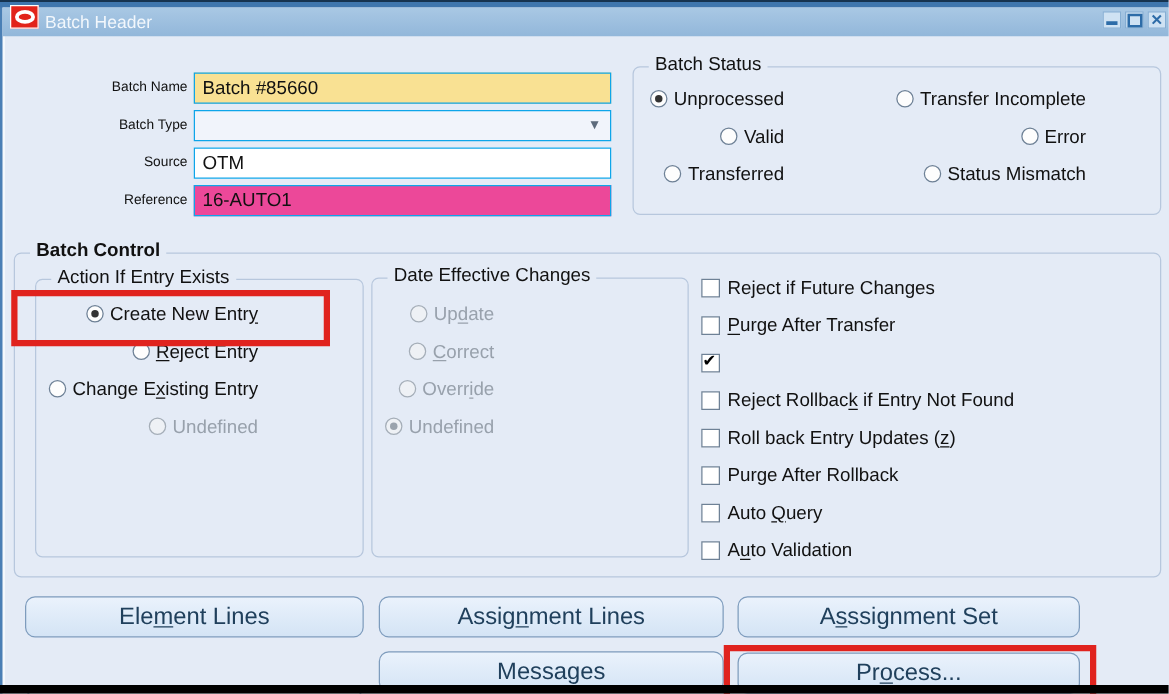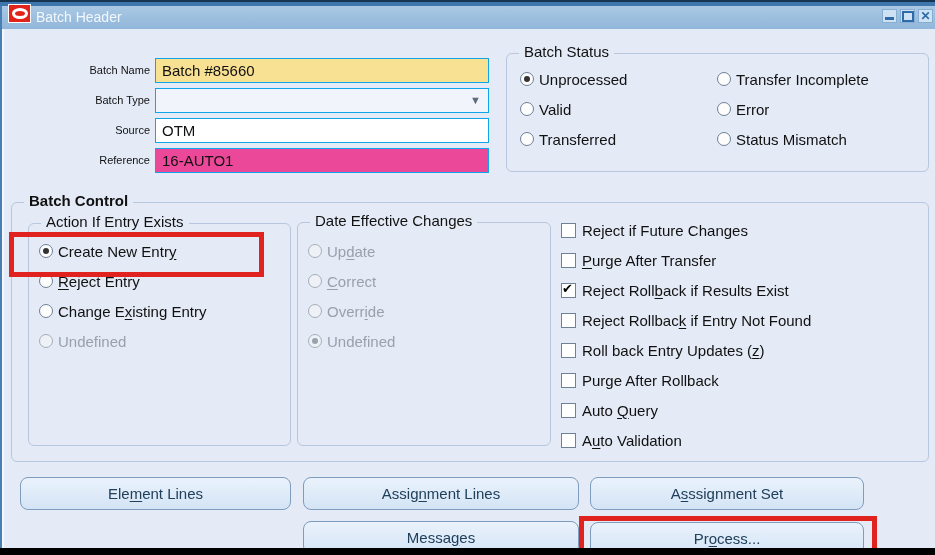--- a/index.html
+++ b/index.html
@@ -34,38 +34,38 @@
     padding:0 0 0 6px;box-sizing:border-box;}
   input.fld{outline:none;}
   .combo{background:#f1f4fb;display:flex;align-items:center;}
   .combo-arrow{position:absolute;right:7px;top:5px;font-size:11px;color:#5d6b7c;}
   
   .group{position:absolute;border:1px solid #b7c7dd;border-radius:6px;}
   .group-label{position:absolute;top:-11px;left:12px;background:#e4ebf6;
     padding:0 5px;font-size:15px;color:#111;white-space:nowrap;}
   .group-label.bold{font-weight:bold;}
   
-  .opt{display:flex;align-items:center;height:22px;font-size:15px;color:#111;}
+  .opt{display:flex;align-items:center;height:22px;font-size:15px;color:#111;justify-content:flex-end;}
   .opt .radio{width:12px;height:12px;border:1px solid #6e8196;border-radius:50%;
     background:#fdfdfd;margin-right:5px;flex:none;position:relative;}
   .opt.selected .radio::after{content:"";position:absolute;left:3px;top:3px;
     width:6px;height:6px;border-radius:50%;background:#333;}
   .opt.disabled{color:#98a1ac;}
   .opt.disabled .radio{border-color:#a5aeb8;background:#eef1f5;}
   .opt.disabled.selected .radio::after{background:#9aa3ad;}
   .ck{display:flex;align-items:center;height:22px;font-size:15px;color:#111;}
   .ck .box{width:13px;height:13px;border:1px solid #6e8196;background:#fff;
     margin-right:6px;flex:none;position:relative;}
   .ck.checked .box::after{content:"\2714";position:absolute;left:0px;top:-3px;
     font-size:13px;color:#000;}
   .col{display:flex;flex-direction:column;gap:8px;position:absolute;}
   
   .btn{position:absolute;height:33px;border-radius:8px;border:1px solid #7e9cbd;
     background:linear-gradient(180deg,#eaf2fc,#d4e4f5);
-    color:#20405c;font-size:15px;font-family:"Liberation Sans",sans-serif;
+    color:#20405c;font-size:19px;font-family:"Liberation Sans",sans-serif;
     display:flex;align-items:center;justify-content:center;padding:0;}
   
   .annot{position:absolute;border:5px solid #e0231e;background:transparent;z-index:50;}
   .blackbar{position:absolute;left:0;top:548px;width:935px;height:7px;background:#000;z-index:60;}
   u{text-underline-offset:2px;}
 </style>
 </head>
 <body>
 
 <div class="window">
@@ -185,21 +185,20 @@
     <div class="ck">
       <span class="box"></span>
         <span>Reject if Future Changes</span>
     </div>
     <div class="ck">
       <span class="box"></span>
         <span><u>P</u>urge After Transfer</span>
     </div>
     <div class="ck checked">
       <span class="box"></span>
-        <span>Reject Roll<u>b</u>ack if Results Exist</span>
     </div>
     <div class="ck">
       <span class="box"></span>
         <span>Reject Rollbac<u>k</u> if Entry Not Found</span>
     </div>
     <div class="ck">
       <span class="box"></span>
         <span>Roll back Entry Updates (<u>z</u>)</span>
     </div>
     <div class="ck">

